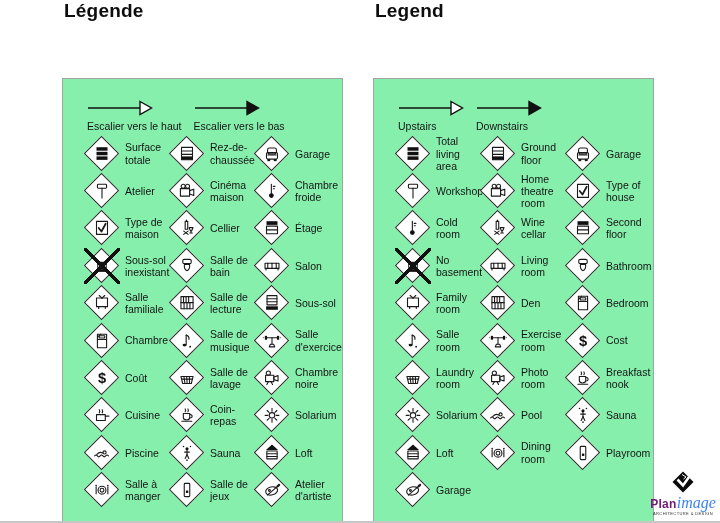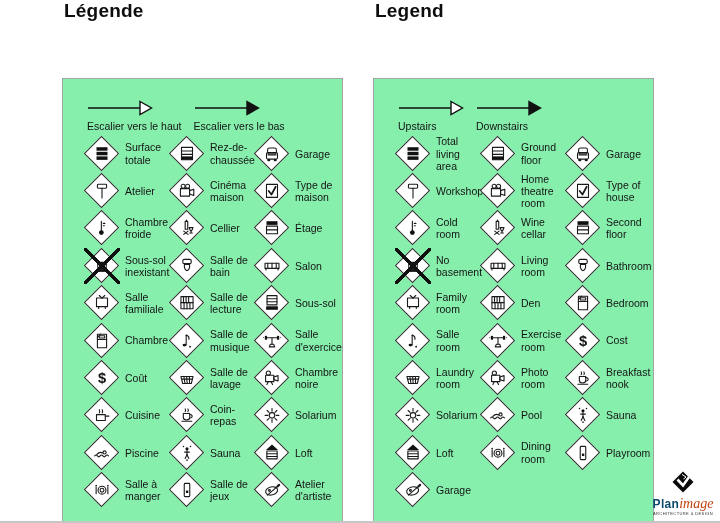--- a/index.html
+++ b/index.html
@@ -45,22 +45,22 @@
     content:"";position:absolute;inset:1px;
     background:
       linear-gradient(to top right, transparent 47%, #111 47%, #111 53%, transparent 53%),
       linear-gradient(to bottom right, transparent 47%, #111 47%, #111 53%, transparent 53%);
   }
   .label{font-size:10.5px;line-height:1.18;width:50px;color:#141414;}
   
   .logo{position:absolute;right:4px;bottom:7px;width:66px;text-align:center;line-height:1;}
   .logo-mark{display:block;margin:0 auto 1px auto;}
   .logo-text{white-space:nowrap;}
-  .logo-plan{font-weight:800;font-size:12px;color:#0c4a6e;letter-spacing:.3px;}
-  .logo-image{font-style:italic;font-size:14px;color:#c2410c;font-family:"Liberation Serif","DejaVu Serif",serif;}
+  .logo-plan{font-weight:800;font-size:12px;color:#701a75;letter-spacing:.3px;}
+  .logo-image{font-style:italic;font-size:16px;color:#3b82f6;font-family:"Liberation Serif","DejaVu Serif",serif;}
   .logo-sub{font-size:4px;color:#333;letter-spacing:.4px;margin-top:1px;}
   .bottom-rule{position:absolute;left:0;right:0;bottom:0;height:2px;background:#c6c6c6;}
 </style>
 </head>
 <body>
 
 <div class="page">
 
   <section class="panel panel-0">
     <h2 class="panel-title">Légende</h2>
@@ -142,39 +142,39 @@
                   <polygon points="14.8,11.6 19.4,10 19.4,16.8 14.8,15.2"></polygon>
                 </g>
               </svg>
             </span>
             <span class="label">Cinéma maison</span>
           </div>
           <div class="cell">
             <span class="diamond">
               <svg class="glyph" viewBox="0 0 24 24">
                 <g stroke="#1a1a1a" stroke-width="1.2" fill="none" stroke-linecap="round" stroke-linejoin="round">
-                  <rect x="6" y="4.8" width="12" height="14.2"></rect>
-                  <path d="M8.4 12 l3 3.8 L16 7.4" stroke-width="1.9"></path>
-                </g>
-              </svg>
-            </span>
-            <span class="label">Type de maison</span>
-          </div>
-          <div class="cell">
-            <span class="diamond">
-              <svg class="glyph" viewBox="0 0 24 24">
-                <g stroke="#1a1a1a" stroke-width="1.2" fill="none" stroke-linecap="round" stroke-linejoin="round">
                   <line x1="11.3" y1="4.8" x2="11.3" y2="14.6"></line>
                   <circle cx="11.3" cy="17" r="2.6" fill="#111" stroke="none"></circle>
                   <line x1="13.4" y1="7" x2="15.2" y2="7"></line>
                   <line x1="13.4" y1="9.6" x2="14.6" y2="9.6"></line>
                 </g>
               </svg>
             </span>
             <span class="label">Chambre froide</span>
+          </div>
+          <div class="cell">
+            <span class="diamond">
+              <svg class="glyph" viewBox="0 0 24 24">
+                <g stroke="#1a1a1a" stroke-width="1.2" fill="none" stroke-linecap="round" stroke-linejoin="round">
+                  <rect x="6" y="4.8" width="12" height="14.2"></rect>
+                  <path d="M8.4 12 l3 3.8 L16 7.4" stroke-width="1.9"></path>
+                </g>
+              </svg>
+            </span>
+            <span class="label">Type de maison</span>
           </div>
           <div class="cell">
             <span class="diamond">
               <svg class="glyph" viewBox="0 0 24 24">
                 <g stroke="#1a1a1a" stroke-width="1.2" fill="none" stroke-linecap="round" stroke-linejoin="round">
                   <rect x="10" y="4.8" width="2.8" height="8.6"></rect>
                   <line x1="11.4" y1="3.4" x2="11.4" y2="4.8"></line>
                   <line x1="8.4" y1="15.4" x2="13.2" y2="19"></line>
                   <line x1="13.2" y1="15.4" x2="8.4" y2="19"></line>
                   <path d="M14.2 11.6 h4.4 l-1.5 3.4 h-1.4 Z"></path>

